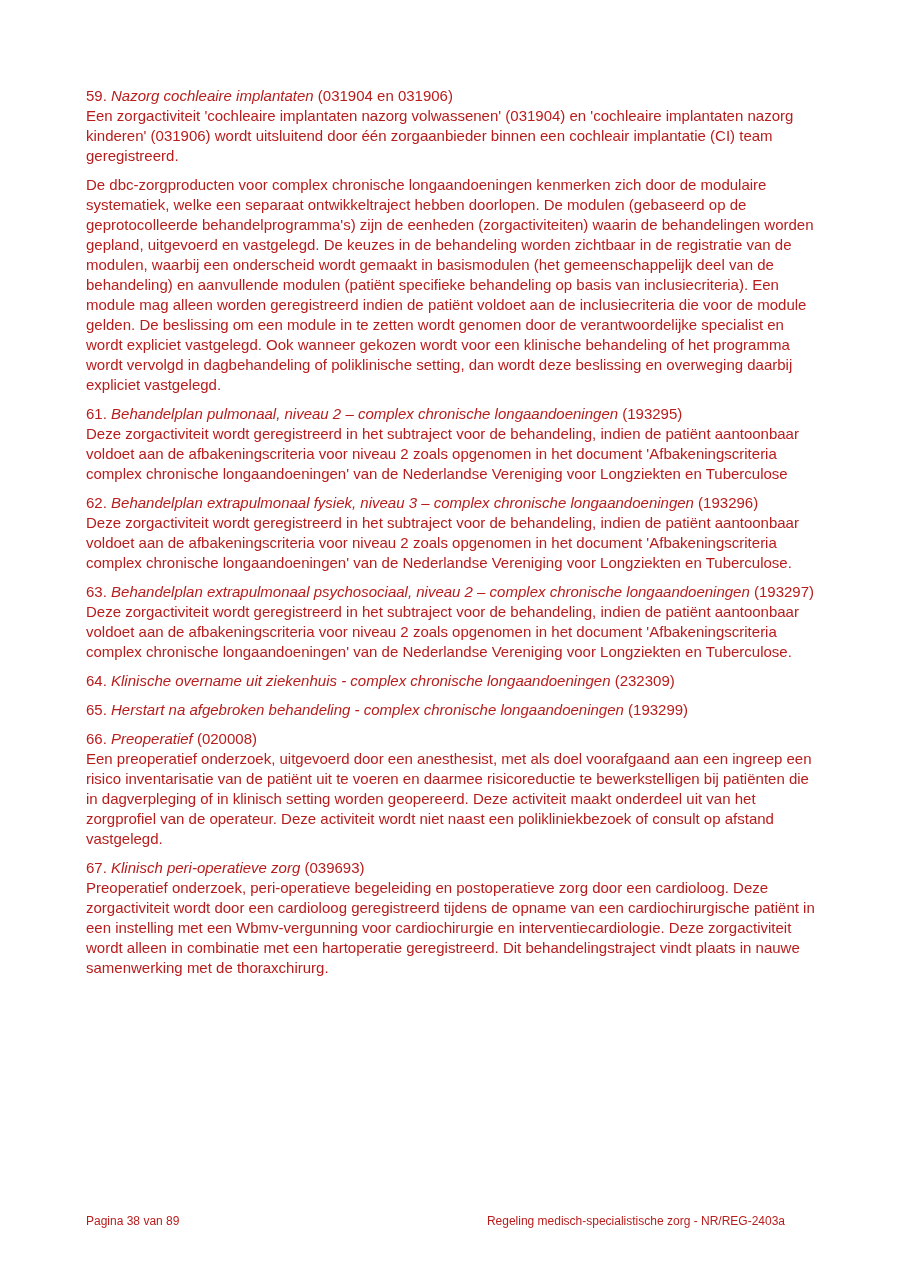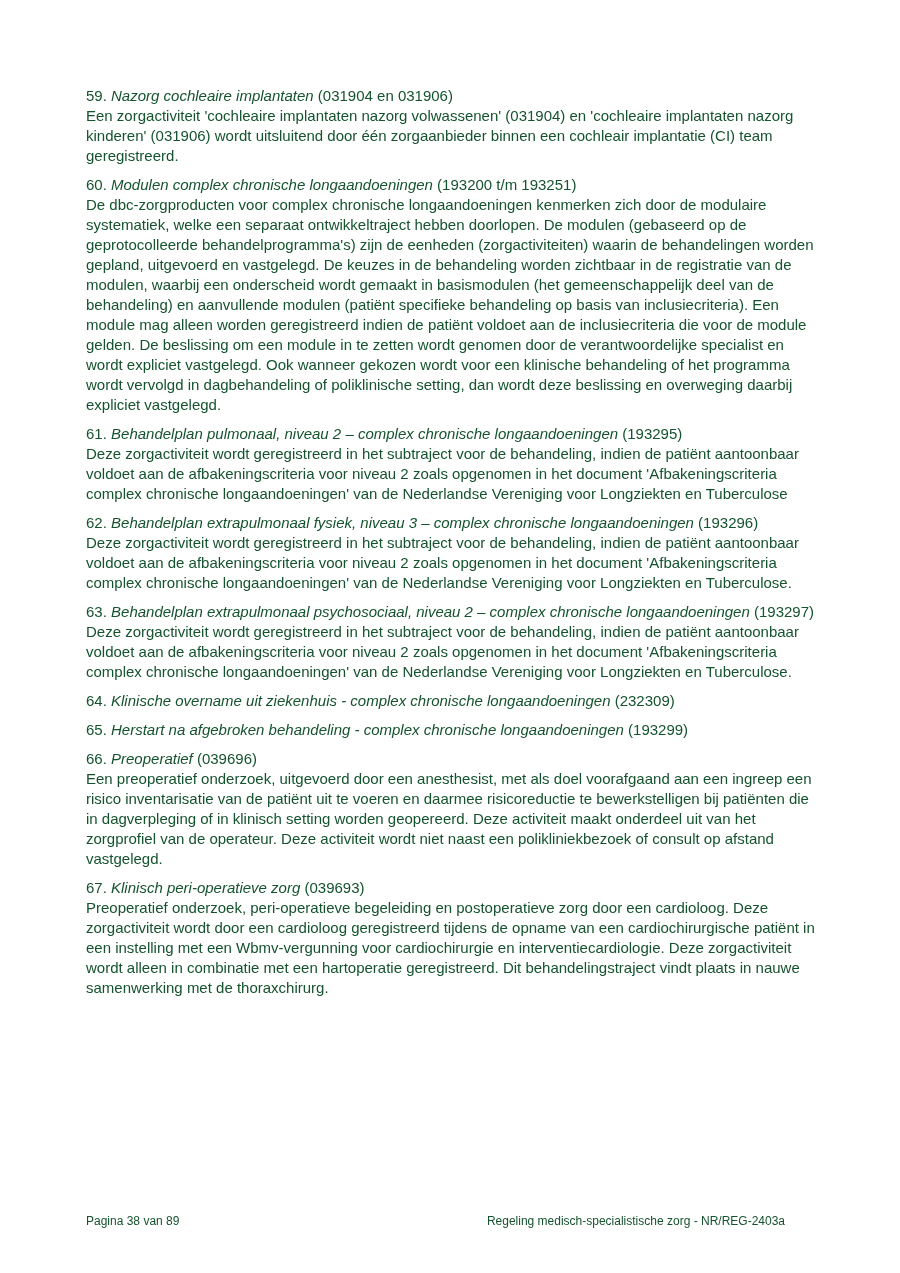--- a/index.html
+++ b/index.html
@@ -5,21 +5,21 @@
   html, body {
     margin: 0;
     padding: 0;
     background: #ffffff;
   }
   .page {
     position: relative;
     width: 869px;
     height: 1273px;
     background: #ffffff;
-    color: #14532d;
+    color: #b91c1c;
     font-family: "Liberation Sans", "DejaVu Sans", sans-serif;
     font-size: 15px;
     line-height: 20px;
     overflow: hidden;
   }
   .content {
     position: absolute;
     left: 86px;
     top: 86px;
     width: 731px;
@@ -49,21 +49,20 @@
 
 <div class="page">
 
   <main class="content" id="sections-container">
     <section class="section">
       <p class="heading"><span class="num">59.</span> <span class="title">Nazorg cochleaire implantaten</span> <span class="code">(031904 en 031906)</span></p>
       <p class="body">Een zorgactiviteit 'cochleaire implantaten nazorg volwassenen' (031904) en 'cochleaire implantaten nazorg kinderen' (031906) wordt uitsluitend door één zorgaanbieder binnen een cochleair implantatie (CI) team geregistreerd.</p>
     </section>
 
     <section class="section">
-      <p class="heading"><span class="num">60.</span> <span class="title">Modulen complex chronische longaandoeningen</span> <span class="code">(193200 t/m 193251)</span></p>
       <p class="body">De dbc-zorgproducten voor complex chronische longaandoeningen kenmerken zich door de modulaire systematiek, welke een separaat ontwikkeltraject hebben doorlopen. De modulen (gebaseerd op de geprotocolleerde behandelprogramma's) zijn de eenheden (zorgactiviteiten) waarin de behandelingen worden gepland, uitgevoerd en vastgelegd. De keuzes in de behandeling worden zichtbaar in de registratie van de modulen, waarbij een onderscheid wordt gemaakt in basismodulen (het gemeenschappelijk deel van de behandeling) en aanvullende modulen (patiënt specifieke behandeling op basis van inclusiecriteria). Een module mag alleen worden geregistreerd indien de patiënt voldoet aan de inclusiecriteria die voor de module gelden. De beslissing om een module in te zetten wordt genomen door de verantwoordelijke specialist en wordt expliciet vastgelegd. Ook wanneer gekozen wordt voor een klinische behandeling of het programma wordt vervolgd in dagbehandeling of poliklinische setting, dan wordt deze beslissing en overweging daarbij expliciet vastgelegd.</p>
     </section>
 
     <section class="section">
       <p class="heading"><span class="num">61.</span> <span class="title">Behandelplan pulmonaal, niveau 2 – complex chronische longaandoeningen</span> <span class="code">(193295)</span></p>
       <p class="body">Deze zorgactiviteit wordt geregistreerd in het subtraject voor de behandeling, indien de patiënt aantoonbaar voldoet aan de afbakeningscriteria voor niveau 2 zoals opgenomen in het document 'Afbakeningscriteria complex chronische longaandoeningen' van de Nederlandse Vereniging voor Longziekten en Tuberculose</p>
     </section>
 
     <section class="section">
       <p class="heading"><span class="num">62.</span> <span class="title">Behandelplan extrapulmonaal fysiek, niveau 3 – complex chronische longaandoeningen</span> <span class="code">(193296)</span></p>
@@ -77,21 +76,21 @@
 
     <section class="section">
       <p class="heading"><span class="num">64.</span> <span class="title">Klinische overname uit ziekenhuis - complex chronische longaandoeningen</span> <span class="code">(232309)</span></p>
     </section>
 
     <section class="section">
       <p class="heading"><span class="num">65.</span> <span class="title">Herstart na afgebroken behandeling - complex chronische longaandoeningen</span> <span class="code">(193299)</span></p>
     </section>
 
     <section class="section">
-      <p class="heading"><span class="num">66.</span> <span class="title">Preoperatief</span> <span class="code">(039696)</span></p>
+      <p class="heading"><span class="num">66.</span> <span class="title">Preoperatief</span> <span class="code">(020008)</span></p>
       <p class="body">Een preoperatief onderzoek, uitgevoerd door een anesthesist, met als doel voorafgaand aan een ingreep een risico inventarisatie van de patiënt uit te voeren en daarmee risicoreductie te bewerkstelligen bij patiënten die in dagverpleging of in klinisch setting worden geopereerd. Deze activiteit maakt onderdeel uit van het zorgprofiel van de operateur. Deze activiteit wordt niet naast een polikliniekbezoek of consult op afstand vastgelegd.</p>
     </section>
 
     <section class="section">
       <p class="heading"><span class="num">67.</span> <span class="title">Klinisch peri-operatieve zorg</span> <span class="code">(039693)</span></p>
       <p class="body">Preoperatief onderzoek, peri-operatieve begeleiding en postoperatieve zorg door een cardioloog. Deze zorgactiviteit wordt door een cardioloog geregistreerd tijdens de opname van een cardiochirurgische patiënt in een instelling met een Wbmv-vergunning voor cardiochirurgie en interventiecardiologie. Deze zorgactiviteit wordt alleen in combinatie met een hartoperatie geregistreerd. Dit behandelingstraject vindt plaats in nauwe samenwerking met de thoraxchirurg.</p>
     </section>
   </main>
 
   <footer class="page-footer">

